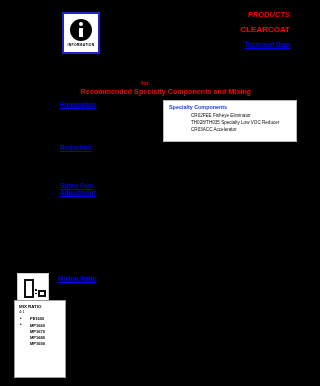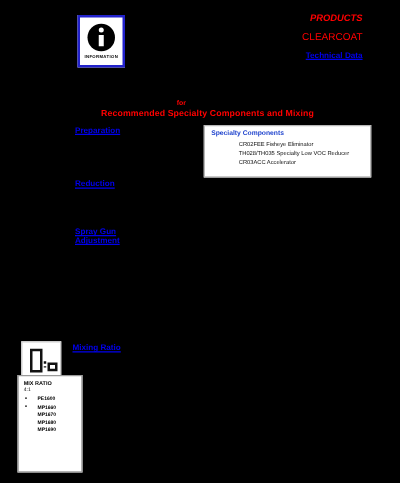--- a/index.html
+++ b/index.html
@@ -29,21 +29,21 @@
     background:#ffffff;
   }
   .info-icon .cap{
     font-size:3.4px;font-weight:bold;color:#000000;letter-spacing:.3px;
     margin-top:3px;line-height:1;
   }
 
   
   .rt{position:absolute;text-align:right;line-height:1.05;white-space:nowrap;}
   .rt-1{right:8px;top:11px;font-size:7.5px;font-weight:bold;font-style:italic;color:#ff0000;}
-  .rt-2{right:8px;top:26px;font-size:8px;font-weight:normal;color:#ff0000;}
+  .rt-2{right:8px;top:26px;font-size:8px;font-weight:bold;color:#ff0000;}
   .rt-3{right:8px;top:42px;font-size:6.5px;font-weight:bold;color:#0000ee;
         text-decoration:underline;}
 
   
   .banner-sm{
     position:absolute;left:0;right:8px;top:80px;text-align:center;
     font-size:5.5px;font-weight:bold;color:#ff0000;white-space:nowrap;
   }
   .banner-lg{
     position:absolute;left:38px;right:4px;top:88px;text-align:center;

